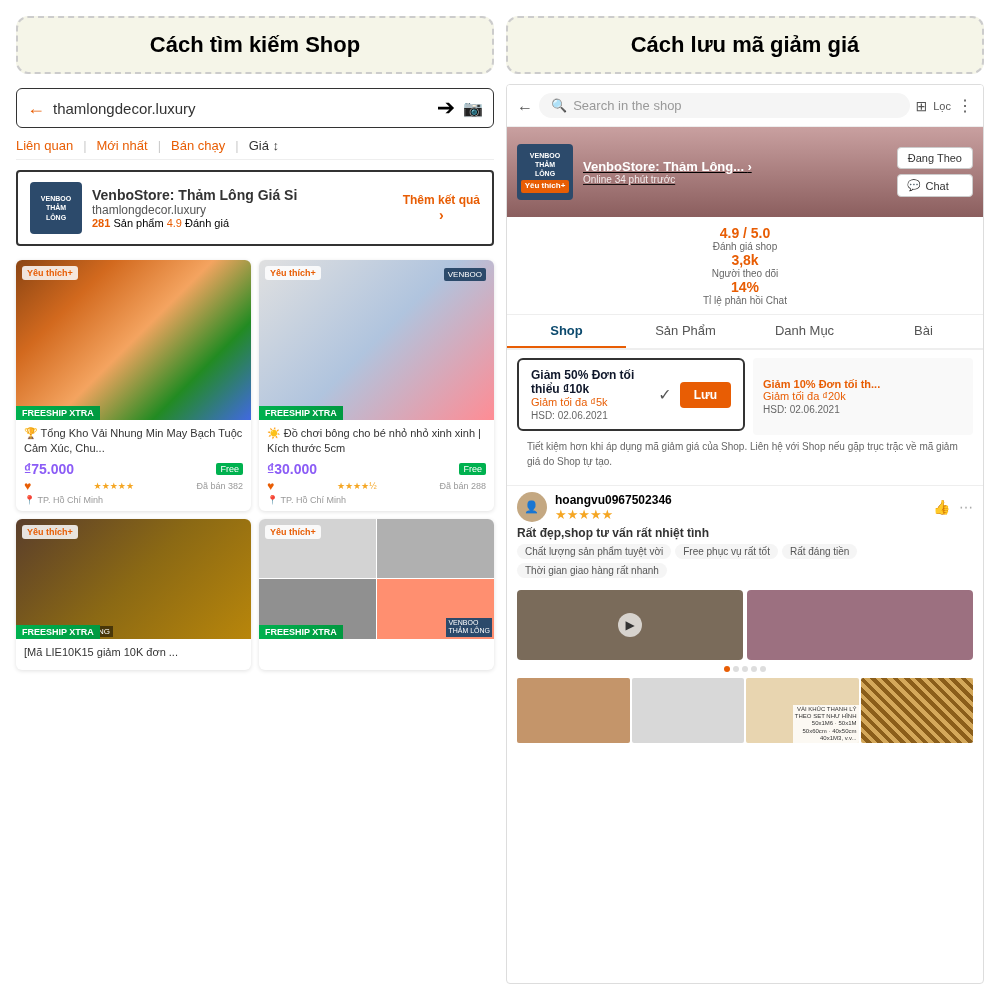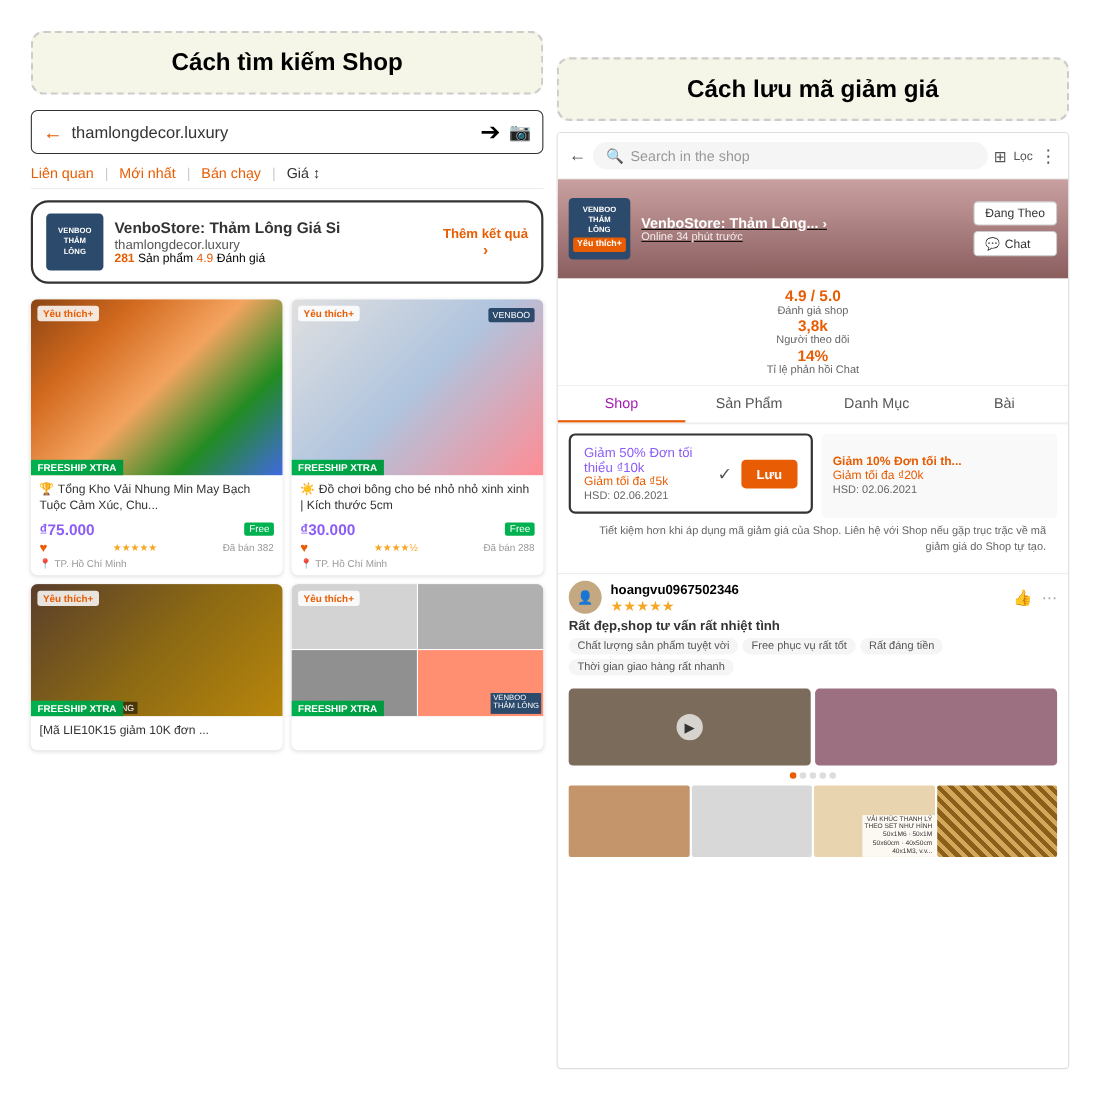--- a/index.html
+++ b/index.html
@@ -11,21 +11,21 @@
       background: #fff;
       display: flex;
       flex-direction: column;
     }
 
     .main-container {
       display: flex;
       flex-direction: row;
       width: 1000px;
       height: 1000px;
-      padding: 28px;
+      padding: 16px;
       gap: 12px;
       background: #fff;
     }
 
     
     .left-panel {
       width: 480px;
       display: flex;
       flex-direction: column;
       gap: 0;
@@ -85,21 +85,21 @@
     .filter-tabs .separator {
       color: #ccc;
     }
 
     .filter-tabs .price {
       color: #333;
     }
 
     .shop-result-card {
       border: 2px solid #333;
-      border-radius: 16px;
+      border-radius: 4px;
       padding: 10px 12px;
       margin-bottom: 14px;
       display: flex;
       align-items: center;
       justify-content: space-between;
     }
 
     .shop-result-left {
       display: flex;
       align-items: center;
@@ -265,21 +265,20 @@
       justify-content: space-between;
       margin-top: 2px;
     }
 
     
     .right-panel {
       width: 480px;
       display: flex;
       flex-direction: column;
       gap: 0;
-      margin-top: 24px;
     }
 
     .panel-title-right {
       background: #f5f5e8;
       border: 2px dashed #ccc;
       border-radius: 12px;
       text-align: center;
       padding: 14px 10px;
       font-size: 22px;
       font-weight: bold;
@@ -466,23 +465,23 @@
     .shop-tab {
       flex: 1;
       text-align: center;
       padding: 8px 4px;
       font-size: 13px;
       cursor: pointer;
       color: #555;
     }
 
     .shop-tab.active {
-      color: #a21caf;
+      color: #0c4a6e;
       border-bottom: 2px solid #e85d04;
-      font-weight: normal;
+      font-weight: bold;
     }
 
     
     .discount-section {
       padding: 8px 10px;
       background: #fff;
     }
 
     .discount-card {
       border: 2px solid #333;
@@ -492,23 +491,23 @@
       align-items: center;
       justify-content: space-between;
       margin-bottom: 4px;
     }
 
     .discount-info {
       flex: 1;
     }
 
     .discount-title {
-      color: #8b5cf6;
+      color: #0f172a;
       font-size: 12px;
-      font-weight: normal;
+      font-weight: bold;
     }
 
     .discount-sub {
       color: #e85d04;
       font-size: 11px;
     }
 
     .discount-hsd {
       font-size: 10px;
       color: #666;
@@ -530,21 +529,20 @@
       font-size: 12px;
       font-weight: bold;
       cursor: pointer;
     }
 
     .discount-note {
       font-size: 10px;
       color: #666;
       padding: 4px 10px 8px;
       line-height: 1.5;
-      text-align: right;
     }
 
     
     .review-section {
       padding: 6px 10px;
       border-top: 1px solid #eee;
     }
 
     .reviewer-row {
       display: flex;

